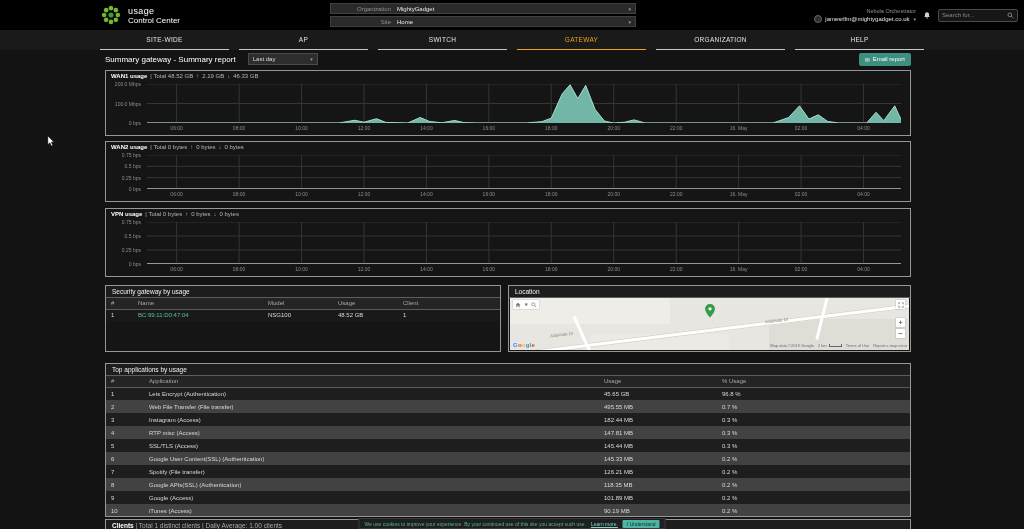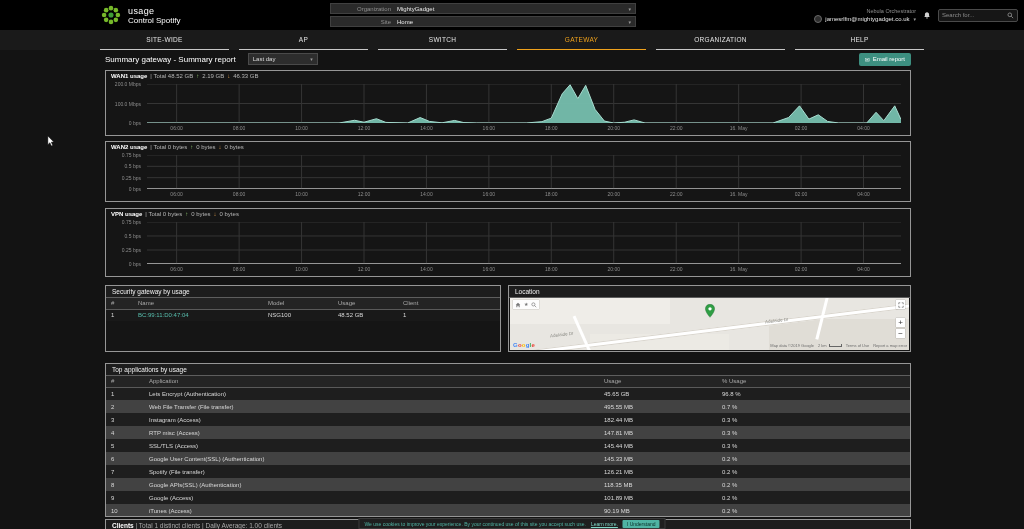--- a/index.html
+++ b/index.html
@@ -125,21 +125,21 @@
       <circle cx="17.3" cy="17.3" r="2.5"></circle>
         <circle cx="12" cy="19.5" r="2.5"></circle>
         <circle cx="6.7" cy="17.3" r="2.5"></circle>
       <circle cx="4.5" cy="12" r="2.5"></circle>
         <circle cx="6.7" cy="6.7" r="2.5"></circle>
     </g>
     <circle cx="12" cy="12" r="2.8" fill="#3f9c35"></circle>
   </svg>
   <div class="brand">
     <div class="brand-l1">usage</div>
-    <div class="brand-l2">Control Spotify</div>
+    <div class="brand-l2">Control Center</div>
   </div>
 
   <div class="org-site">
     <div class="hdr-select">
       <span class="sel-label">Organization</span>
       <span class="sel-value">MightyGadget</span>
       <span class="caret">▾</span>
     </div>
     <div class="hdr-select">
       <span class="sel-label">Site</span>

